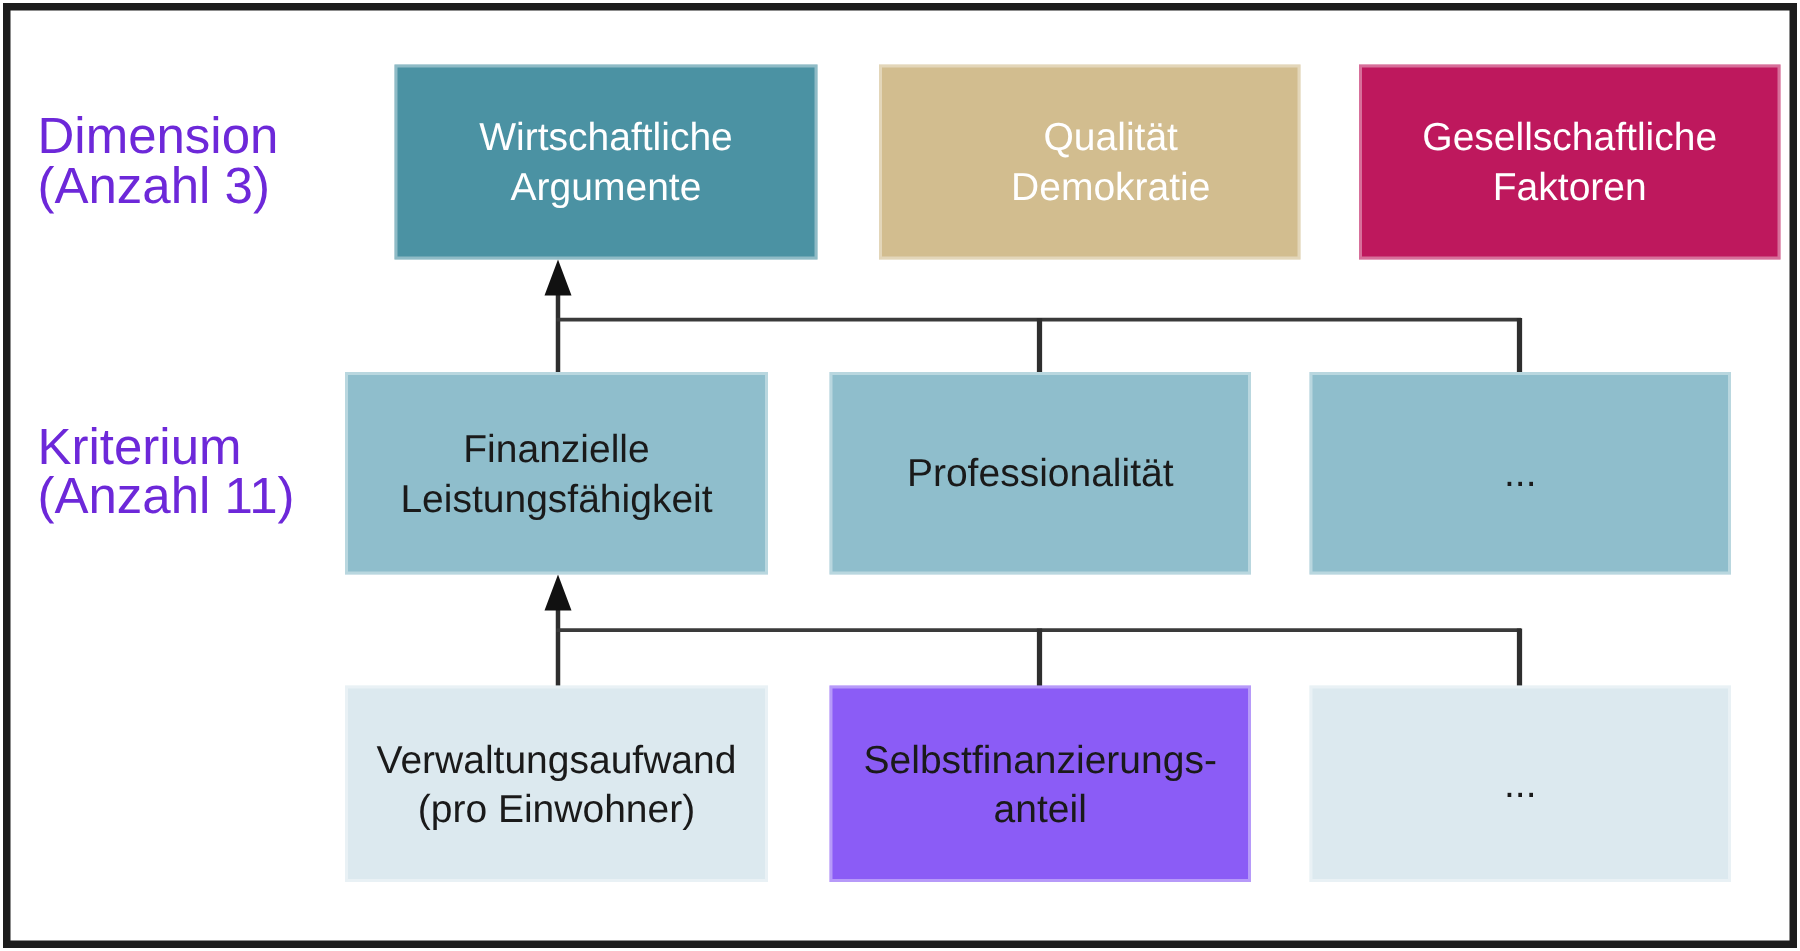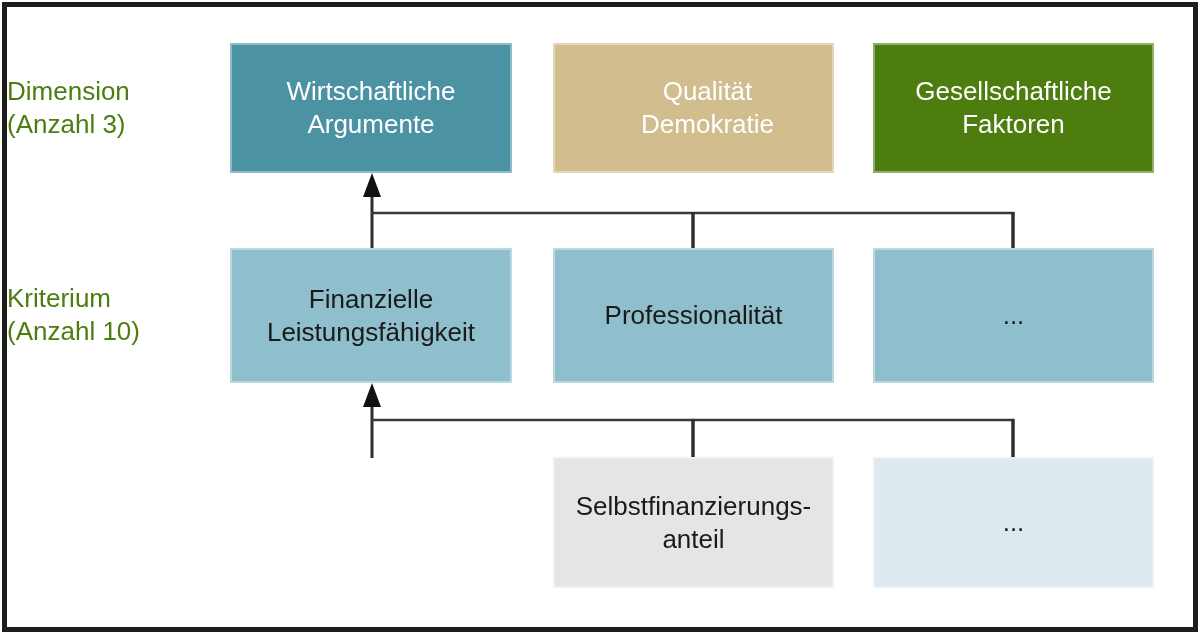--- a/index.html
+++ b/index.html
@@ -16,43 +16,43 @@
     overflow: hidden;
   }
   .outer-frame {
     position: absolute;
     inset: 2px;
     border: 5px solid #1d1d1d;
     pointer-events: none;
   }
   .row-label {
     position: absolute;
-    left: 7px;
-    color: #4d7c0f;
-    font-size: 26px;
+    left: 25px;
+    color: #6d28d9;
+    font-size: 34px;
     line-height: 33px;
     white-space: pre-line;
   }
   .row-label.r1 { top: 75px; }
   .row-label.r2 { top: 282px; }
   .row-label.r3 { top: 489px; }
   .box {
     position: absolute;
     width: 281px;
     display: flex;
     align-items: center;
     justify-content: center;
     text-align: center;
     font-size: 26px;
     line-height: 33px;
     white-space: pre-line;
     border: 2px solid rgba(255,255,255,0.38);
     box-sizing: border-box;
   }
-  .row1 { top: 43px;  height: 130px; color: #ffffff; }
+  .row1 { top: 43px;  height: 130px; color: #ffffff; margin-left: 33px; }
   .row2 { top: 248px; height: 135px; color: #1a1a1a; }
   .row3 { top: 457px; height: 131px; color: #1a1a1a; }
   .col1 { left: 230px; width: 282px; }
   .col2 { left: 553px; }
   .col3 { left: 873px; }
   svg.connectors {
     position: absolute;
     top: 0; left: 0;
     width: 1200px;
     height: 634px;
@@ -79,32 +79,34 @@
       <polygon points="372,383 363,407 381,407" fill="#111111"></polygon>
       <line x1="371" y1="420" x2="1014" y2="420" stroke="#3a3a3a" stroke-width="2.5"></line>
       <line x1="693" y1="419" x2="693" y2="458" stroke="#2e2e2e" stroke-width="3.5"></line>
       <line x1="1013" y1="419" x2="1013" y2="458" stroke="#2e2e2e" stroke-width="3.5"></line>
     </g>
   </svg>
 
   <div class="row-label r1">Dimension
 (Anzahl 3)</div>
   <div class="row-label r2">Kriterium
-(Anzahl 10)</div>
+(Anzahl 11)</div>
 
   <div class="box row1 col1" style="background-color: rgb(75, 146, 163);">Wirtschaftliche
 Argumente</div>
   <div class="box row1 col2" style="background-color: rgb(210, 189, 143); padding-left: 28px;">Qualität
 Demokratie</div>
-  <div class="box row1 col3" style="background-color: #4d7c0f;">Gesellschaftliche
+  <div class="box row1 col3" style="background-color: #be185d;">Gesellschaftliche
 Faktoren</div>
 
   <div class="box row2 col2" style="background-color: rgb(143, 190, 204);">Professionalität</div>
   <div class="box row2 col1" style="background-color: rgb(143, 190, 204);">Finanzielle
 Leistungsfähigkeit</div>
   <div class="box row2 col3" style="background-color: rgb(143, 190, 204);">...</div>
 
-  <div class="box row3 col2" style="background-color: #e5e5e5;">Selbstfinanzierungs-
+  <div class="box row3 col1" style="background-color: rgb(220, 233, 239);">Verwaltungsaufwand
+(pro Einwohner)</div>
+  <div class="box row3 col2" style="background-color: #8b5cf6;">Selbstfinanzierungs-
 anteil</div>
   <div class="box row3 col3" style="background-color: rgb(220, 233, 239);">...</div>
 
   <div class="outer-frame"></div>
 </div>
 
 </body></html>

